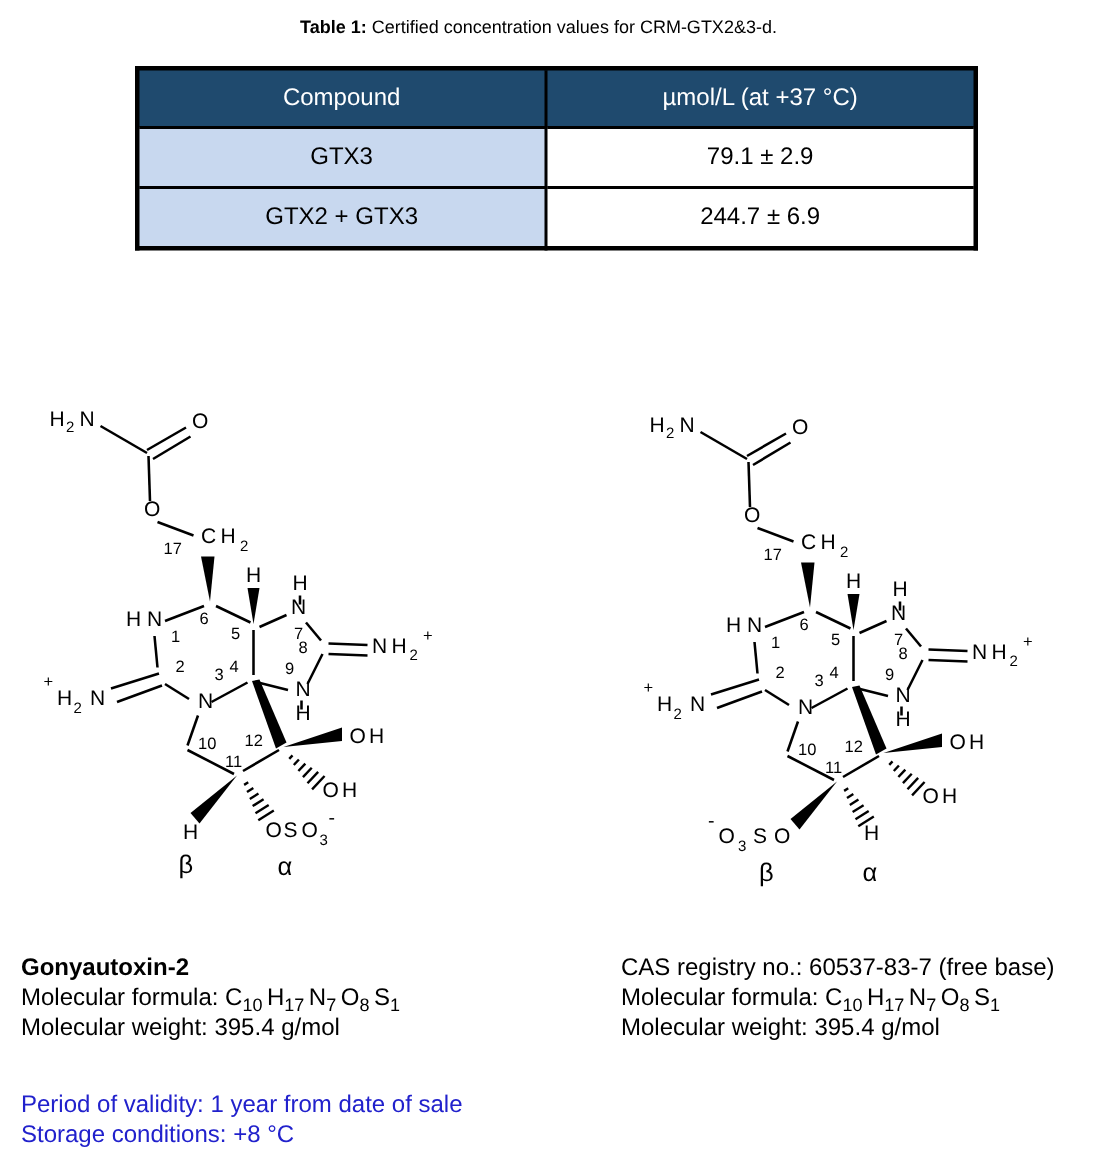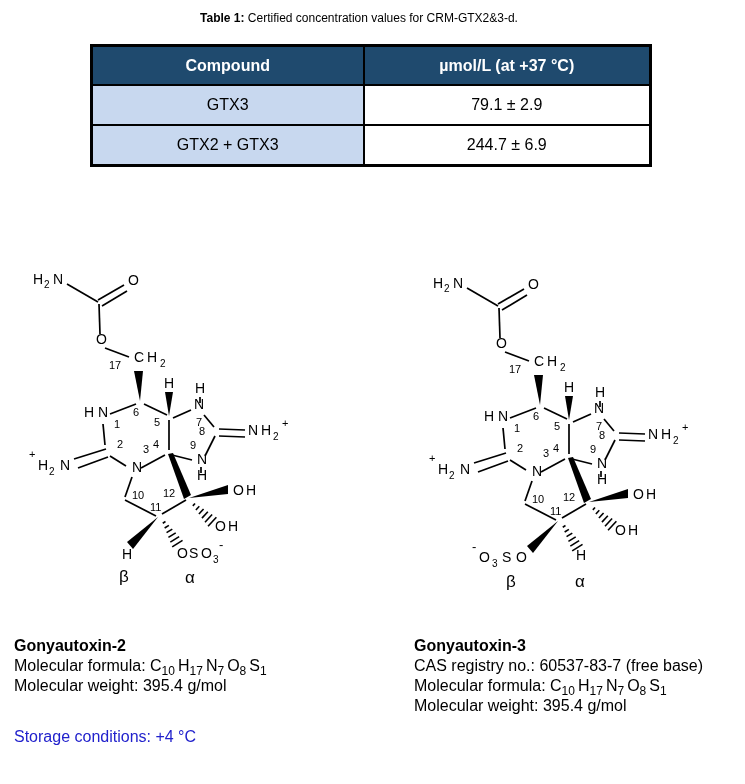--- a/index.html
+++ b/index.html
@@ -15,21 +15,21 @@
   .doc-title .tbold{font-weight:bold;}
   table.conc{
     position:absolute;left:90px;top:44px;width:562px;
     border-collapse:collapse;table-layout:fixed;border:3px solid #000;
   }
   table.conc col.c1{width:272px;}
   table.conc th,table.conc td{
     border:2.5px solid #000;text-align:center;vertical-align:middle;
     font-size:16px;padding:0;
   }
-  table.conc th{background:var(--header-bg,#1F4A6E);color:#fff;font-weight:bold;height:37px;}
+  table.conc th{background:var(--header-bg,#1F4A6E);color:#fff;font-weight:normal;height:37px;}
   table.conc td{height:38px;}
   table.conc td.c1{background:var(--rowlabel-bg,#C8D8EF);}
   svg.struct{position:absolute;overflow:visible;}
   svg.struct text{fill:#000;font-family:"Liberation Sans","DejaVu Sans",sans-serif;}
   #struct-left{left:14px;top:257px;}
   #struct-right{left:414px;top:261px;}
   .info{position:absolute;width:390px;font-size:16px;line-height:20px;}
   #info-left{left:14px;top:636px;}
   #info-right{left:414px;top:636px;width:330px;}
   .info .cname{font-weight:bold;}
@@ -273,21 +273,21 @@
     </g>
 </svg>
 
 <div class="info" id="info-left">
   <div class="cname">Gonyautoxin-2</div>
   <div><span>Molecular formula: </span><span><span class="fseg">C<sub>10</sub></span><span class="fseg">H<sub>17</sub></span><span class="fseg">N<sub>7</sub></span><span class="fseg">O<sub>8</sub></span><span class="fseg">S<sub>1</sub></span></span></div>
   <div>Molecular weight: 395.4 g/mol</div>
 </div>
 
 <div class="info" id="info-right">
-  <div class="cname">Gonyautoxin-3</div>
   <div>CAS registry no.: 60537-83-7 (free base)</div>
   <div><span>Molecular formula: </span><span><span class="fseg">C<sub>10</sub></span><span class="fseg">H<sub>17</sub></span><span class="fseg">N<sub>7</sub></span><span class="fseg">O<sub>8</sub></span><span class="fseg">S<sub>1</sub></span></span></div>
   <div>Molecular weight: 395.4 g/mol</div>
 </div>
 
 <div class="validity">
-  <div>Storage conditions: +4 °C</div>
+  <div>Period of validity: 1 year from date of sale</div>
+  <div>Storage conditions: +8 °C</div>
 </div>
 
 </body></html>

